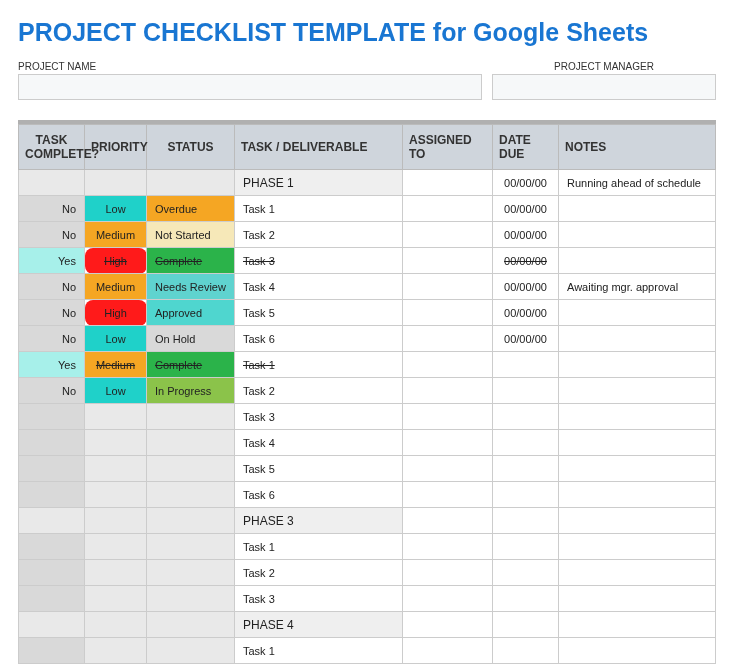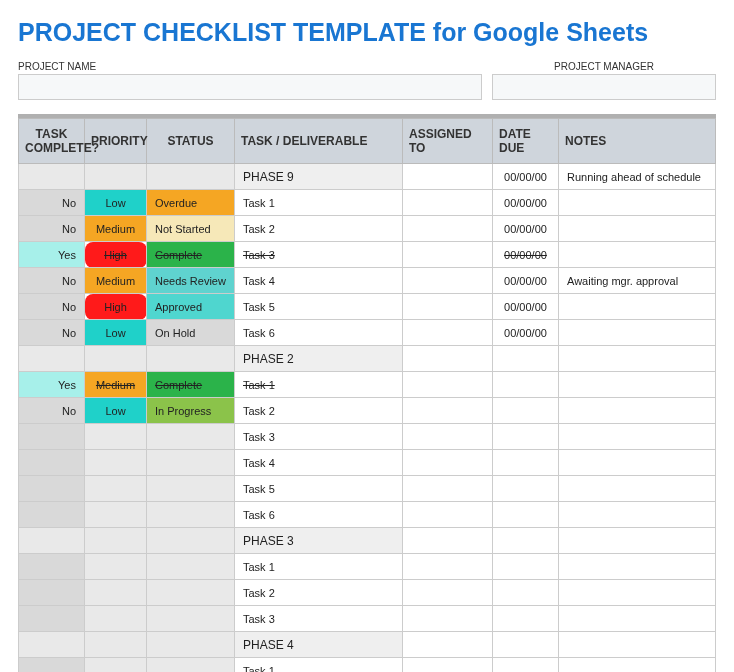--- a/index.html
+++ b/index.html
@@ -13,21 +13,21 @@
     .title {
       font-size: 25px;
       font-weight: bold;
       color: #1976d2;
       margin-bottom: 14px;
       font-family: Arial, sans-serif;
     }
     .meta-row {
       display: flex;
       gap: 10px;
-      margin-bottom: 14px;
+      margin-bottom: 20px;
     }
     .meta-field { display:flex; flex-direction:column; }
     .meta-field.name { flex: 0 0 464px; }
     .meta-field.manager { flex: 1; align-items: center; }
     .meta-label {
       font-size: 10px;
       font-weight: normal;
       color: #333;
       margin-bottom: 2px;
       text-align: left;
@@ -141,21 +141,21 @@
         <th>ASSIGNED TO</th>
         <th>DATE DUE</th>
         <th>NOTES</th>
       </tr>
     </thead>
     <tbody id="tbody">
         <tr class="phase">
           <td class="complete"></td>
           <td class="priority blank"></td>
           <td class="status blank"></td>
-          <td class="task">PHASE 9</td>
+          <td class="task">PHASE 1</td>
           <td></td>
           <td class="date">00/00/00</td>
           <td>Running ahead of schedule</td>
         </tr>
         <tr>
           <td class="complete">No</td>
           <td class="priority p-low"><span>Low</span></td>
           <td class="status s-overdue"><span>Overdue</span></td>
           <td class="task">Task 1</td>
           <td></td>
@@ -200,29 +200,20 @@
         </tr>
         <tr>
           <td class="complete">No</td>
           <td class="priority p-low"><span>Low</span></td>
           <td class="status s-onhold"><span>On Hold</span></td>
           <td class="task">Task 6</td>
           <td></td>
           <td class="date">00/00/00</td>
           <td></td>
         </tr>
-        <tr class="phase">
-          <td class="complete"></td>
-          <td class="priority blank"></td>
-          <td class="status blank"></td>
-          <td class="task">PHASE 2</td>
-          <td></td>
-          <td class="date"></td>
-          <td></td>
-        </tr>
         <tr class="strike">
           <td class="complete yes">Yes</td>
           <td class="priority p-medium"><span>Medium</span></td>
           <td class="status s-complete"><span>Complete</span></td>
           <td class="task">Task 1</td>
           <td></td>
           <td class="date"></td>
           <td></td>
         </tr>
         <tr>

